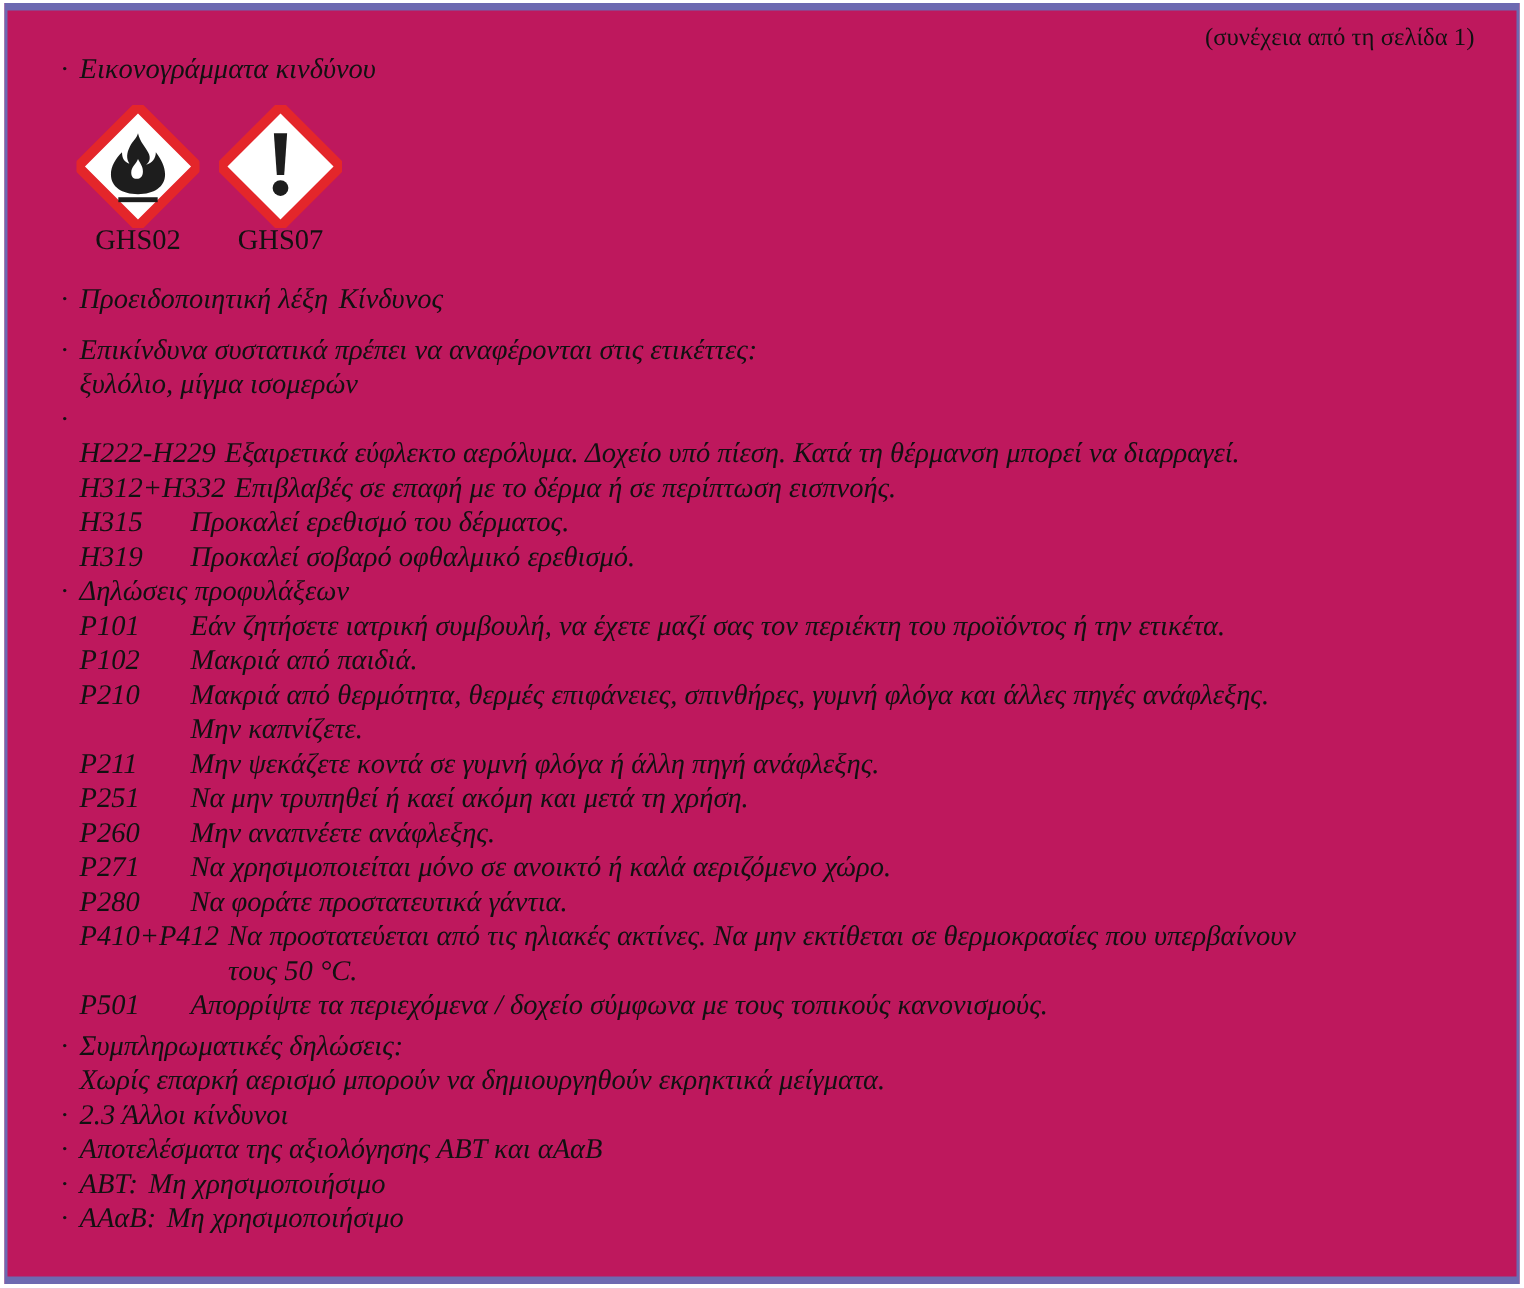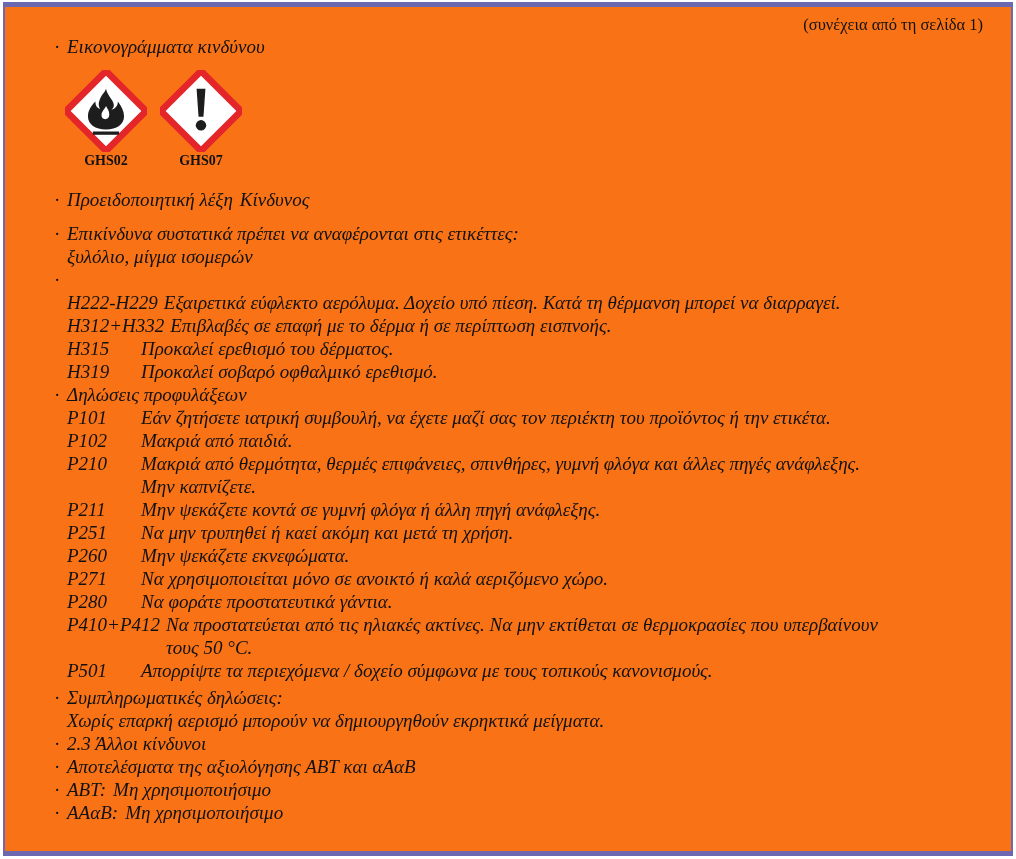--- a/index.html
+++ b/index.html
@@ -10,22 +10,22 @@
     color: #111;
     overflow: hidden;
   }
   .page {
     box-sizing: border-box;
     width: 1010px; height: 854px;
     margin: 2px 3px 0 3px;
     border: 2px solid #6c69b1;
     border-top-width: 5px;
     border-bottom-width: 5px;
-    padding: 8px 24px 8px 49px;
-    background: #f97316;
+    padding: 8px 24px 8px 35px;
+    background: #be185d;
     position: relative;
   }
   .note {
     text-align: right;
     font-size: 16.5px;
     line-height: 20px;
     padding-right: 4px;
   }
   .line {
     display: flex;
@@ -62,25 +62,24 @@
     gap: 7px;
     margin: 12px 0 16px 8px;
   }
   .picto {
     width: 88px;
     margin: 0;
     text-align: center;
   }
   .picto svg { width: 82px; height: 82px; display: block; margin: 0 auto; }
   .picto figcaption {
-    font-size: 14px;
+    font-size: 19px;
     line-height: 22px;
     font-style: normal;
     margin-top: -2px;
-    font-weight: bold;
   }
   .mt10 { margin-top: 11px; }
   .mt4  { margin-top: 4px; }
 </style>
 </head>
 <body>
 
 <div class="page">
 
   <div class="note">(συνέχεια από τη σελίδα 1)</div>
@@ -176,21 +175,21 @@
   <div class="stmt">
     <span class="code">P211</span>
     <span class="text">Μην ψεκάζετε κοντά σε γυμνή φλόγα ή άλλη πηγή ανάφλεξης.</span>
   </div>
   <div class="stmt">
     <span class="code">P251</span>
     <span class="text">Να μην τρυπηθεί ή καεί ακόμη και μετά τη χρήση.</span>
   </div>
   <div class="stmt">
     <span class="code">P260</span>
-    <span class="text">Μην ψεκάζετε εκνεφώματα.</span>
+    <span class="text">Μην αναπνέετε ανάφλεξης.</span>
   </div>
   <div class="stmt">
     <span class="code">P271</span>
     <span class="text">Να χρησιμοποιείται μόνο σε ανοικτό ή καλά αεριζόμενο χώρο.</span>
   </div>
   <div class="stmt">
     <span class="code">P280</span>
     <span class="text">Να φοράτε προστατευτικά γάντια.</span>
   </div>
   <div class="stmt">

